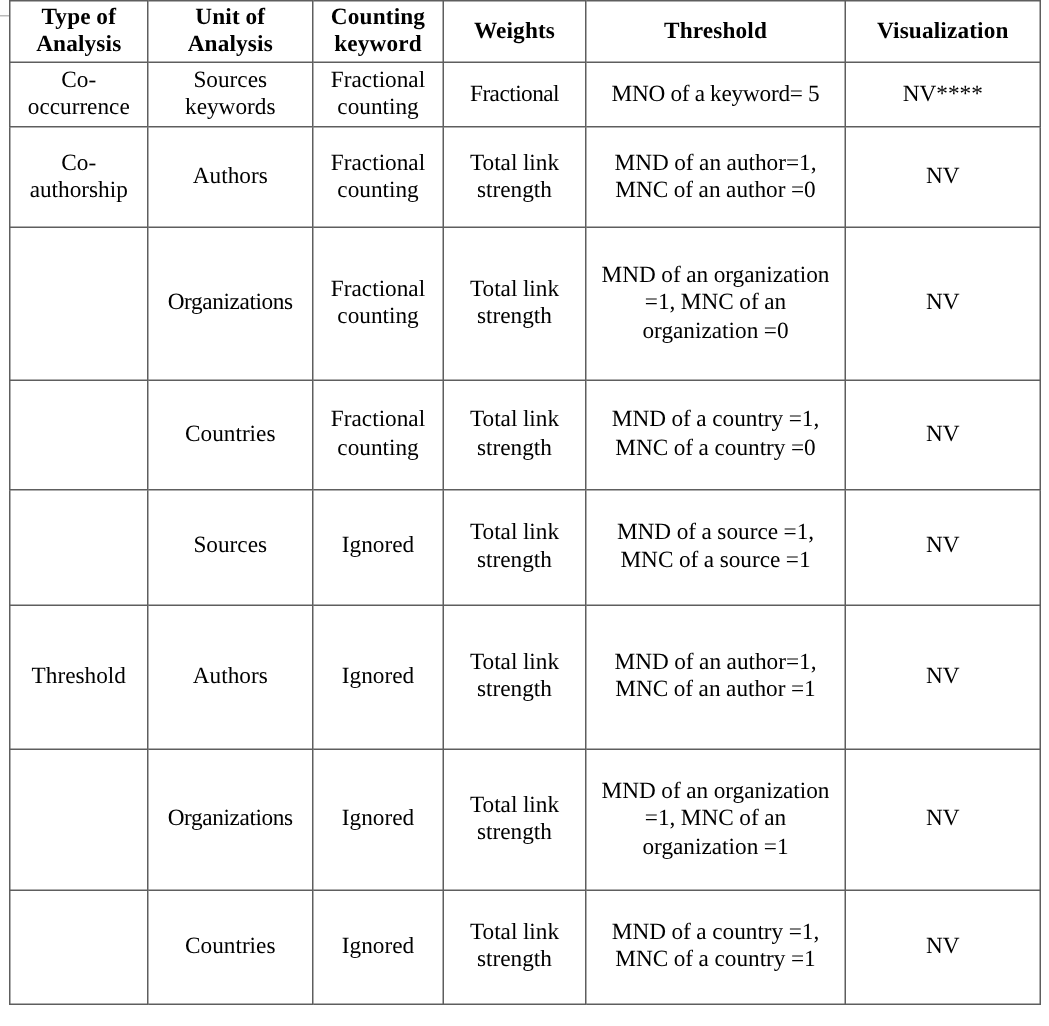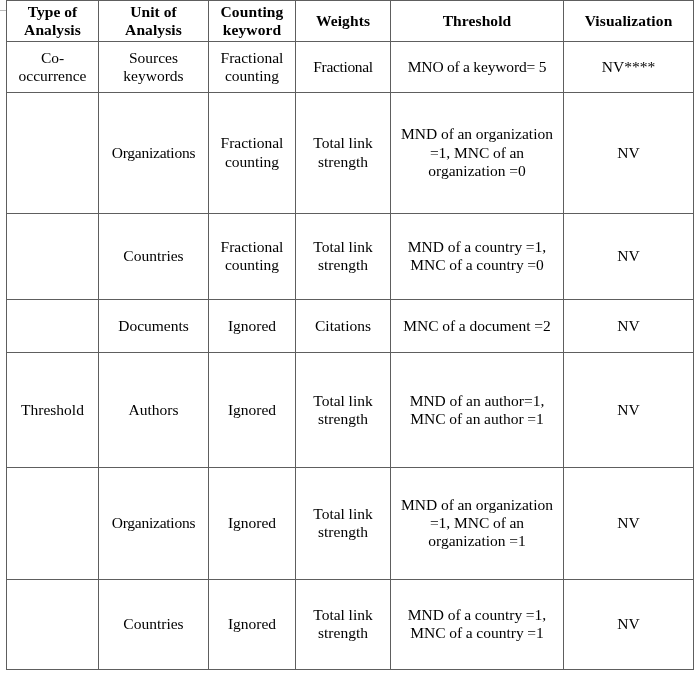--- a/index.html
+++ b/index.html
@@ -140,48 +140,56 @@
 
       <tr class="r-1">
         <td>Co-occurrence</td>
         <td>Sources keywords</td>
         <td>Fractional counting</td>
         <td class="tight-weights">Fractional</td>
         <td class="tight-threshold">MNO of a keyword= 5</td>
         <td>NV****</td>
       </tr>
 
+      <tr class="r-2">
+        <td>Co-authorship</td>
+        <td>Authors</td>
+        <td>Fractional counting</td>
+        <td>Total link strength</td>
+        <td>MND of an author=1, MNC of an author =0</td>
+        <td>NV</td>
+      </tr>
 
       <tr class="r-3">
         <td></td>
         <td class="tight-unit">Organizations</td>
         <td>Fractional counting</td>
         <td>Total link strength</td>
         <td>MND of an organization =1, MNC of an organization =0</td>
         <td>NV</td>
       </tr>
 
       <tr class="r-4">
         <td></td>
         <td>Countries</td>
         <td>Fractional counting</td>
         <td>Total link strength</td>
         <td>MND of a country =1, MNC of a country =0</td>
         <td>NV</td>
       </tr>
 
-      <tr class="r-5">
-        <td></td>
-        <td>Documents</td>
-        <td>Ignored</td>
-        <td>Citations</td>
-        <td>MNC of a document =2</td>
-        <td>NV</td>
-      </tr>
-
+
+      <tr class="r-6">
+        <td></td>
+        <td>Sources</td>
+        <td>Ignored</td>
+        <td>Total link strength</td>
+        <td>MND of a source =1, MNC of a source =1</td>
+        <td>NV</td>
+      </tr>
 
       <tr class="r-7">
         <td>Threshold</td>
         <td>Authors</td>
         <td>Ignored</td>
         <td>Total link strength</td>
         <td>MND of an author=1, MNC of an author =1</td>
         <td>NV</td>
       </tr>
 

